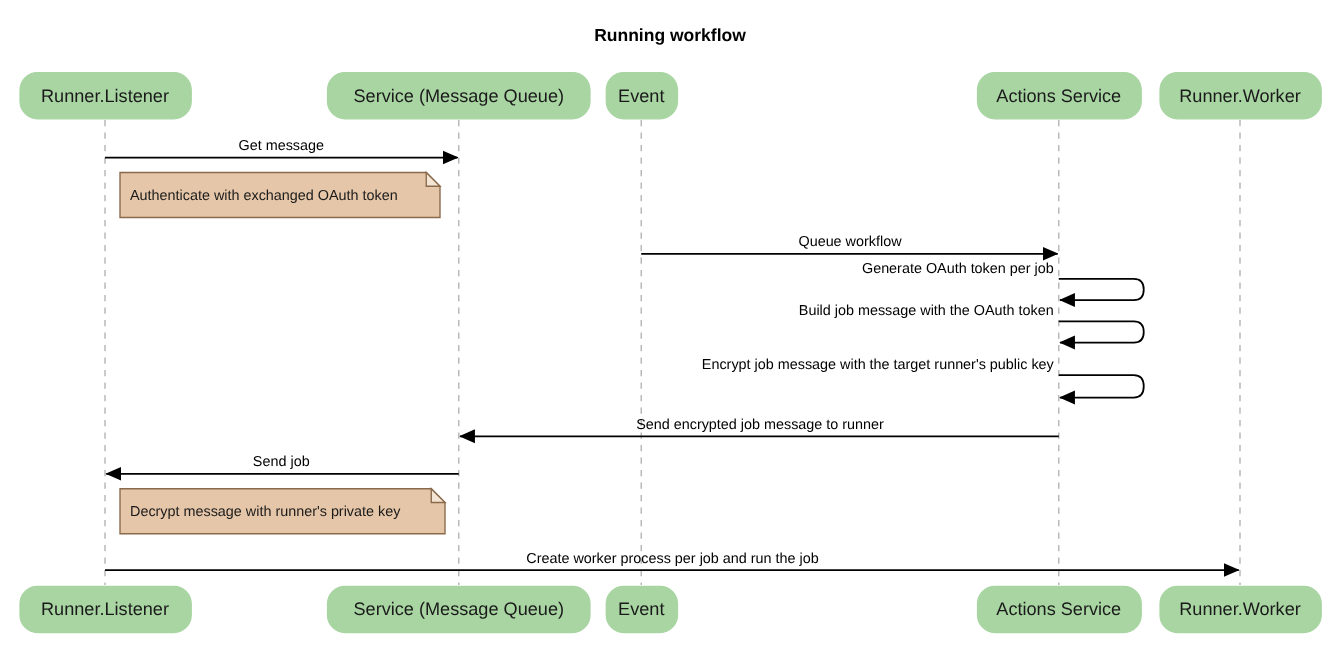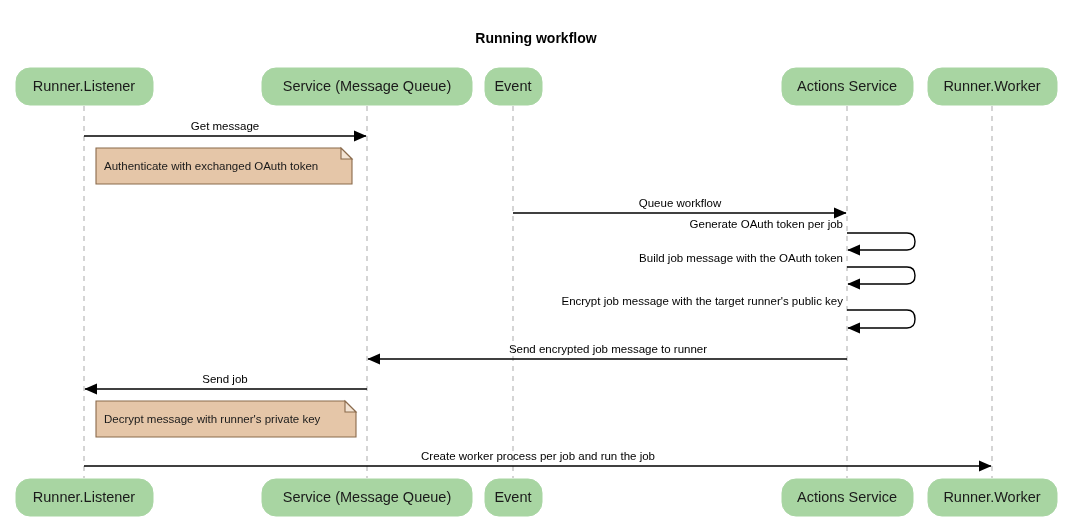--- a/index.html
+++ b/index.html
@@ -12,21 +12,21 @@
     width: 1072px;
     height: 523px;
     font-family: "Liberation Sans", sans-serif;
     color: #000000;
     overflow: hidden;
     position: relative;
   }
   #diagram-root {
     position: absolute;
     left: 0;
-    top: 18px;
+    top: 8px;
     width: 1072px;
     height: 374px;
   }
   svg.diagram-canvas {
     display: block;
     width: 1072px;
     height: 523px;
     background: #ffffff;
   }
   .diagram-title {

